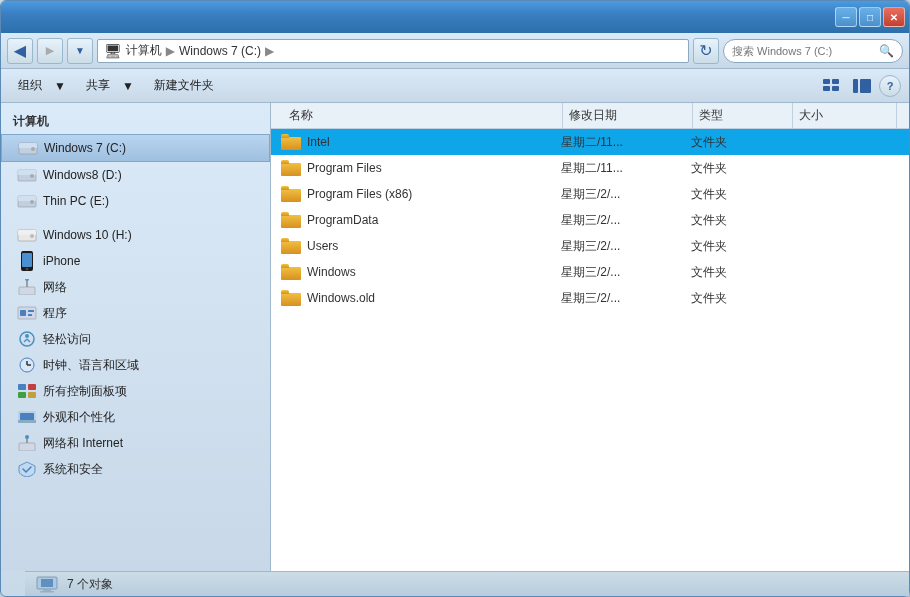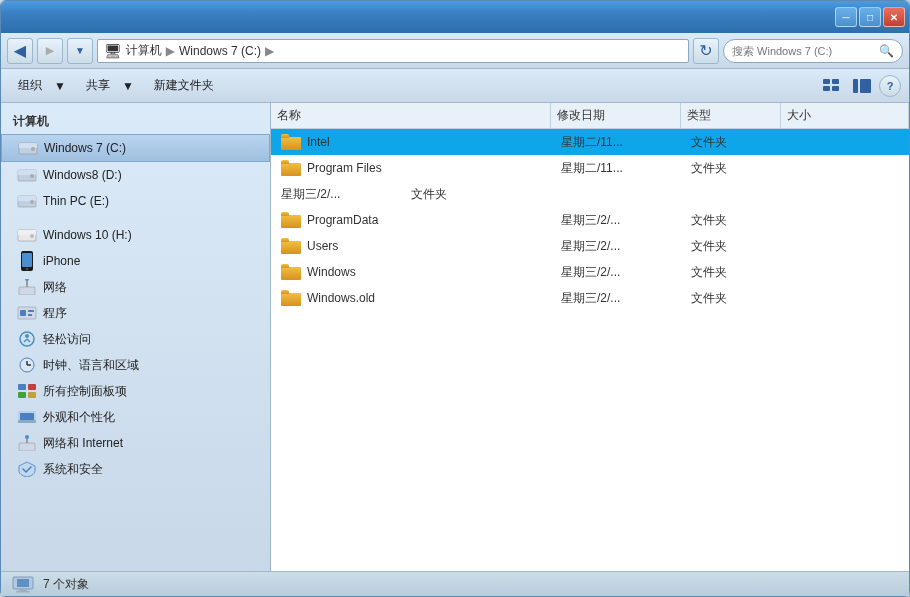--- a/index.html
+++ b/index.html
@@ -244,21 +244,21 @@
       background: white;
       display: flex;
       flex-direction: column;
     }
     .file-list-header {
       display: flex;
       align-items: center;
       background: #e8f0f8;
       border-bottom: 1px solid #c0d0e0;
       height: 26px;
-      padding: 0 0;
+      padding: 0 12px;
     }
     .col-header {
       font-size: 12px;
       color: #333;
       padding: 0 6px;
       height: 100%;
       display: flex;
       align-items: center;
       cursor: pointer;
       border-right: 1px solid #c0d0e0;
@@ -329,20 +329,21 @@
 
     
     .status-bar {
       height: 22px;
       background: linear-gradient(to bottom, #ccdde8, #b8ccdc);
       border-top: 1px solid #a0b8cc;
       display: flex;
       align-items: center;
       padding: 12px 10px;
       gap: 8px;
+      margin-left: 24px;
     }
     .status-icon {
       width: 24px;
       height: 20px;
       display: flex;
       align-items: center;
       justify-content: center;
     }
     .status-text {
       font-size: 12px;
@@ -603,20 +604,24 @@
           <div class="file-row">
       <div class="file-cell name">
         <div class="folder-icon"></div>
         <span>Program Files</span>
       </div>
       <div class="file-cell date">星期二/11...</div>
       <div class="file-cell type">文件夹</div>
       <div class="file-cell size"></div>
     </div>
           <div class="file-row">
+      <div class="file-cell name">
+        <div class="folder-icon"></div>
+        <span>Program Files (x86)</span>
+      </div>
       <div class="file-cell date">星期三/2/...</div>
       <div class="file-cell type">文件夹</div>
       <div class="file-cell size"></div>
     </div>
           <div class="file-row">
       <div class="file-cell name">
         <div class="folder-icon"></div>
         <span>ProgramData</span>
       </div>
       <div class="file-cell date">星期三/2/...</div>

